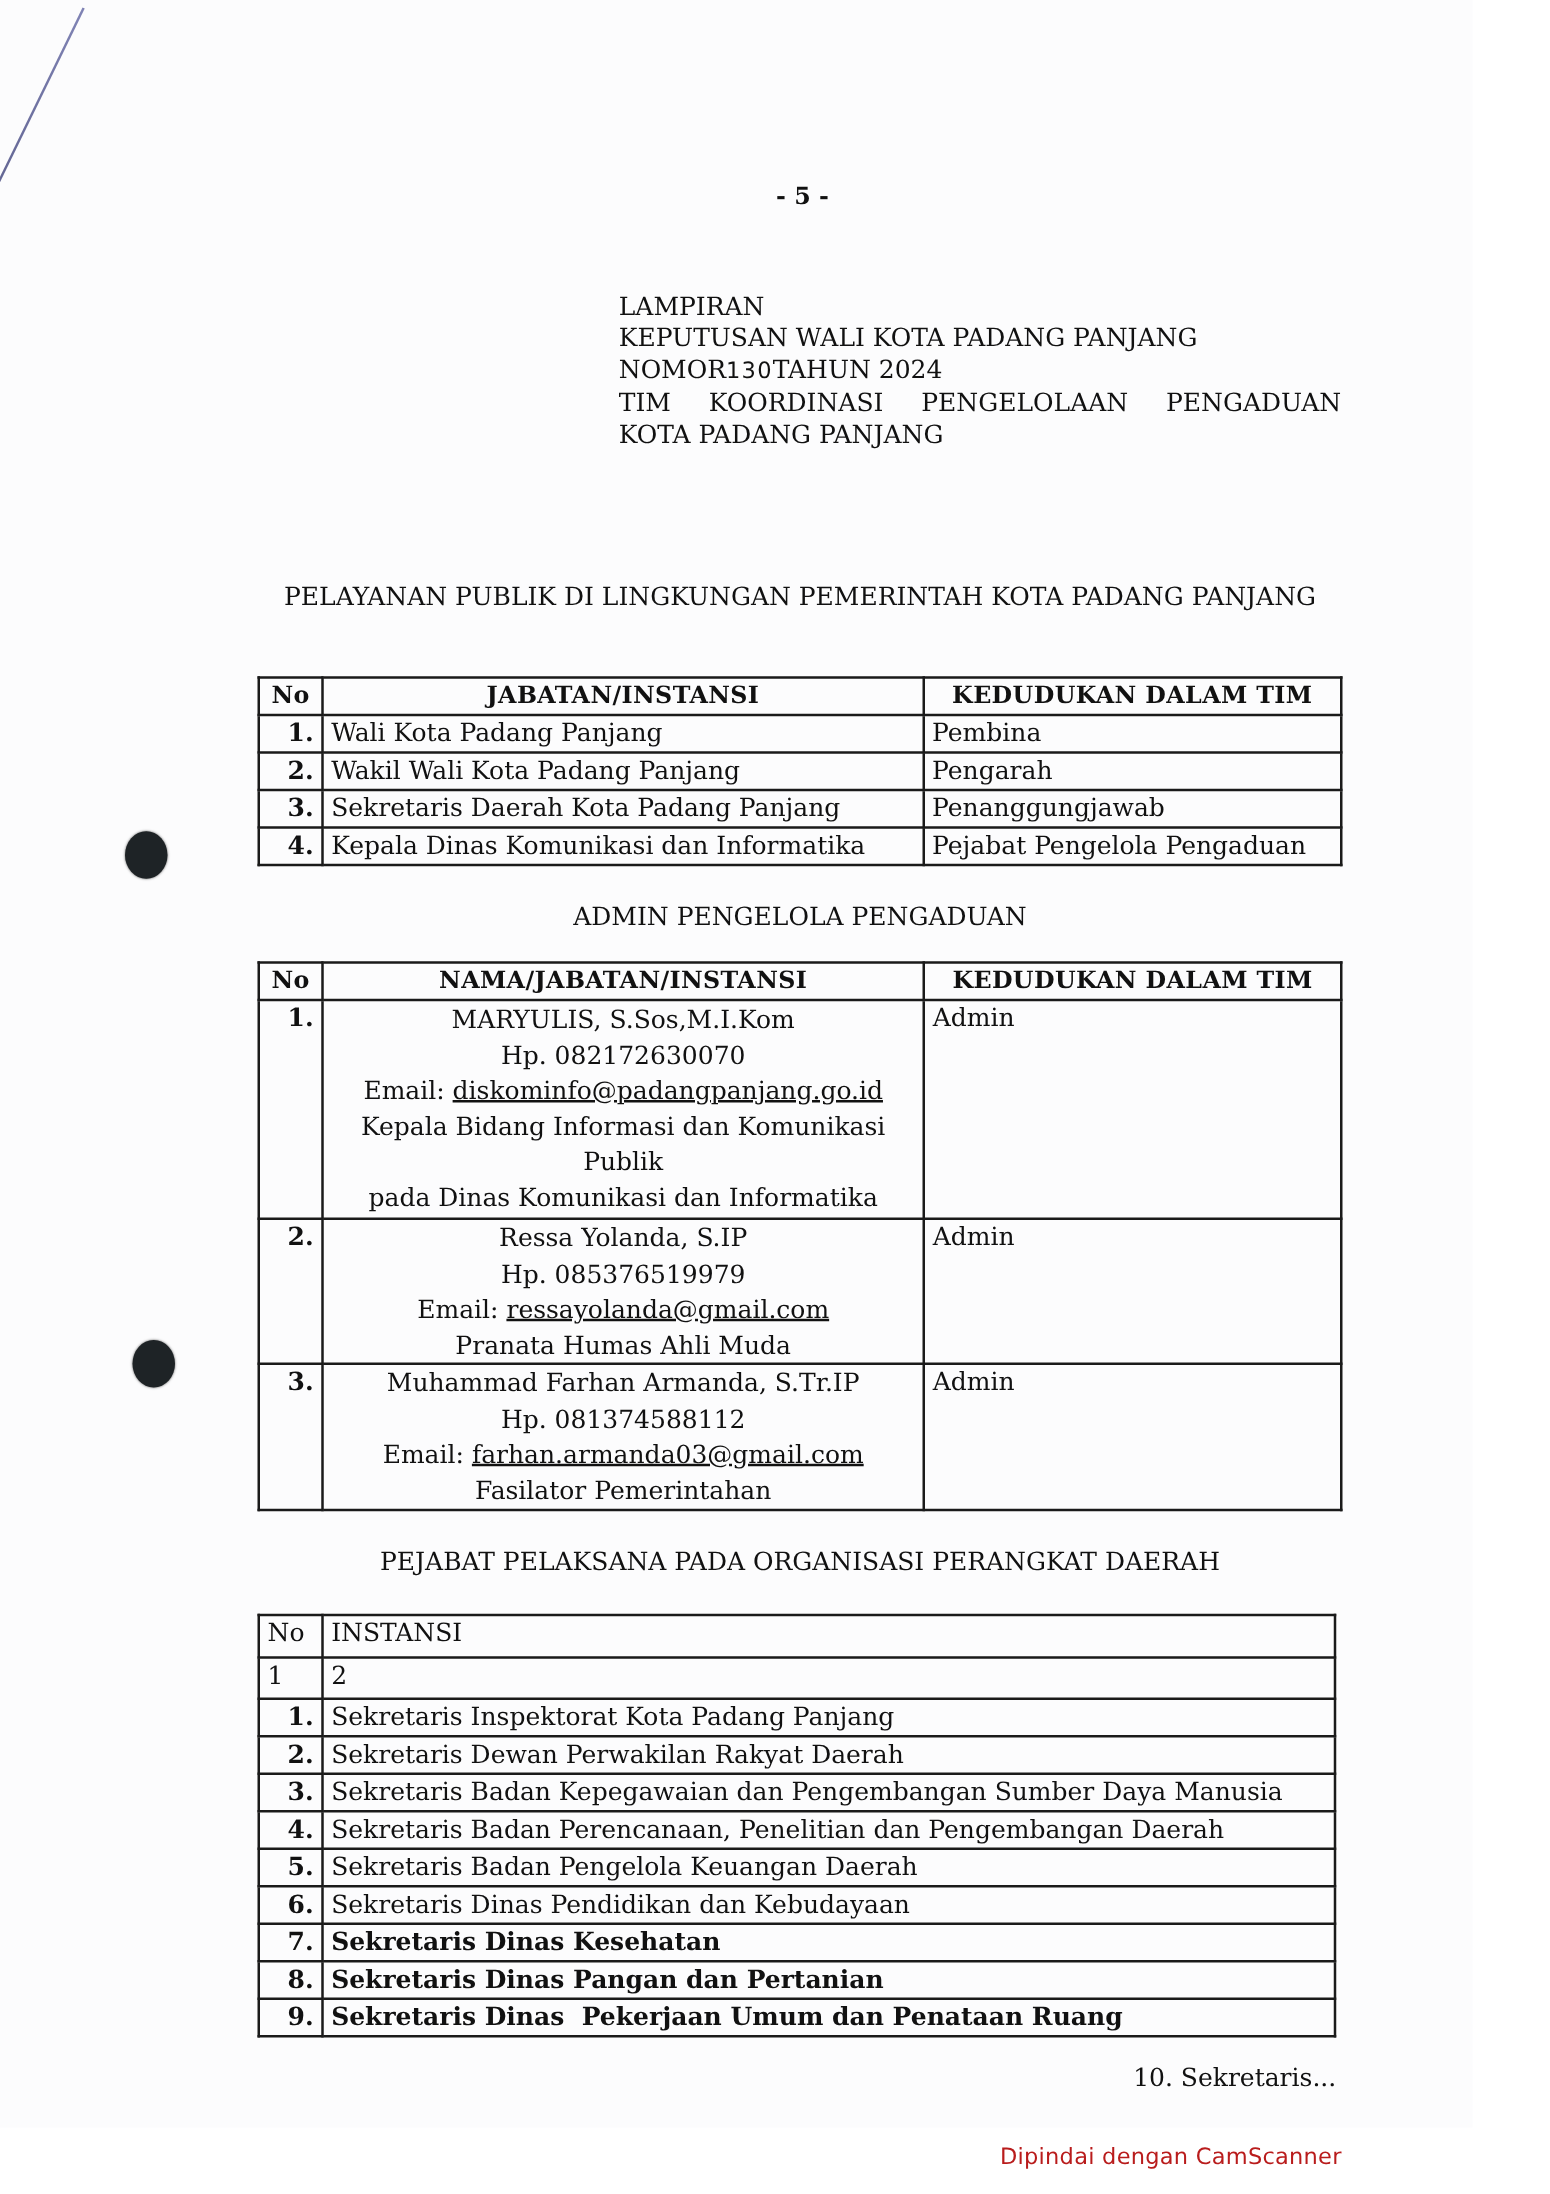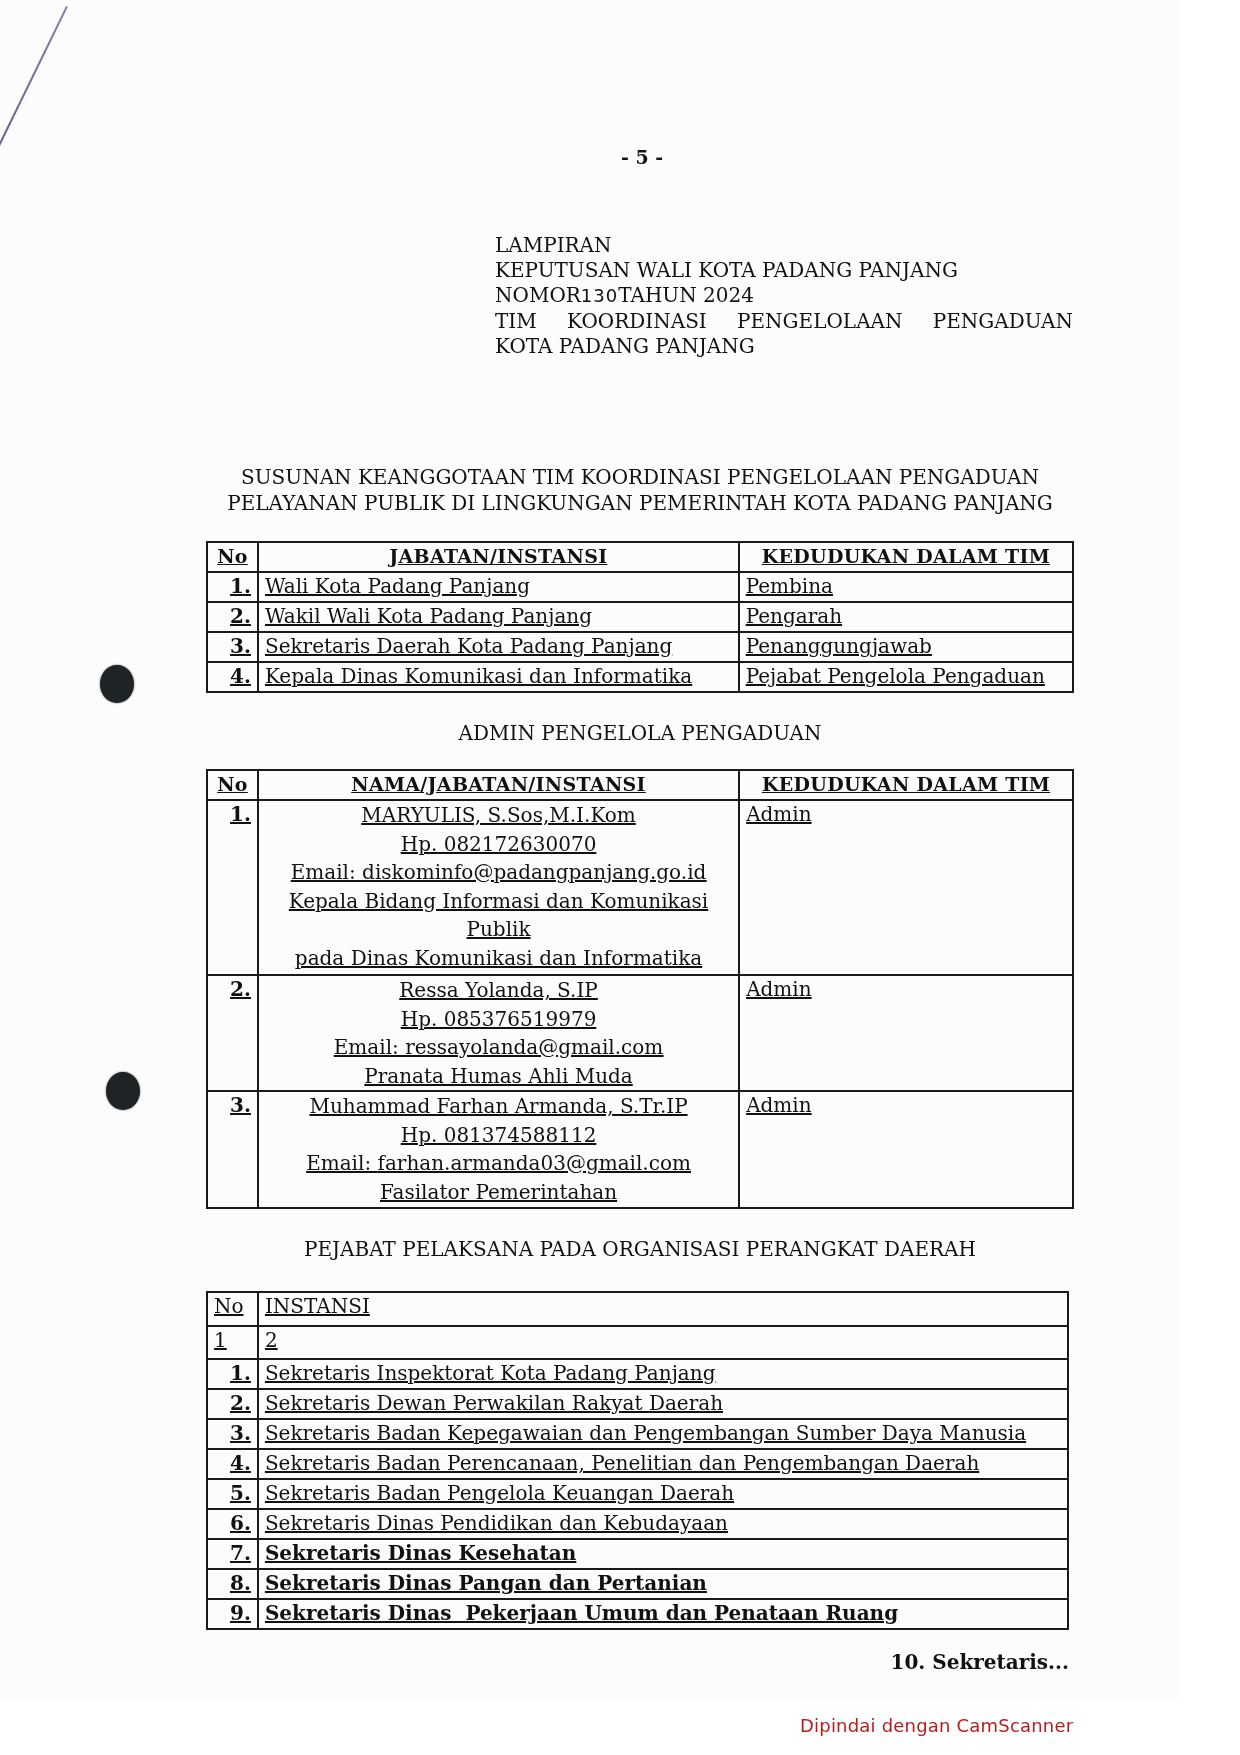--- a/index.html
+++ b/index.html
@@ -33,40 +33,40 @@
   }
   .lampiran div { white-space: nowrap; }
   .lampiran .justify { text-align: justify; text-align-last: justify; white-space: normal; }
   .lampiran .nomor-hand { font-family: "DejaVu Sans", sans-serif; font-size: 18px; letter-spacing: 1px; }
   .section-title {
     position: absolute; left: 206px; width: 868px; text-align: center;
     font-size: 20px; line-height: 26px; white-space: nowrap;
   }
   table.doc {
     position: absolute; border-collapse: collapse;
-    font-size: 20px; line-height: 26px; text-decoration: underline;
+    font-size: 20px; line-height: 26px;
   }
   table.doc td, table.doc th {
     border: 2px solid #1a1a1a; padding: 0 6px; vertical-align: top;
   }
   table.doc th { font-weight: 900; text-align: center; font-size: 19px; letter-spacing: .3px; }
   .c-no { text-align: right; font-weight: bold; }
   .c-center { text-align: left; }
   .t1 { left: 206px; top: 541px; width: 868px; }
   .t1 tr { height: 30px; }
   .t2 { left: 206px; top: 769px; width: 868px; }
   .t2 .line { display: block; line-height: 28.5px; text-align: center; }
   .u { text-decoration: underline; }
   .t3 { left: 206px; top: 1291px; width: 863px; }
   .t3 tr { height: 30px; }
   .t3 td.c-no { text-align: right; }
   .t3 .heavy td { font-weight: bold; }
   .continuation {
     position: absolute; top: 1650px; left: 800px; width: 269px; text-align: right;
-    font-size: 20px; font-weight: 700; font-family: "DejaVu Serif", serif;
+    font-size: 20px; font-weight: 400; font-family: "DejaVu Serif", serif;
   }
   .watermark {
     position: absolute; top: 1715px; left: 800px; font-size: 18px;
     font-family: "DejaVu Sans", sans-serif; color: #b91c1c; letter-spacing: .2px;
   }
 </style>
 </head>
 <body>
 
 <div class="paper"></div>
@@ -80,21 +80,20 @@
   <div>LAMPIRAN</div>
   <div>KEPUTUSAN WALI KOTA PADANG PANJANG</div>
   <div>
     <span>NOMOR</span><span class="nomor-hand">130</span><span>TAHUN 2024</span>
   </div>
   <div class="justify">TIM KOORDINASI PENGELOLAAN PENGADUAN</div>
   <div>KOTA PADANG PANJANG</div>
 </div>
 
 <div class="section-title" style="top:464px;">
-  <div>SUSUNAN KEANGGOTAAN TIM KOORDINASI PENGELOLAAN PENGADUAN</div>
   <div>PELAYANAN PUBLIK DI LINGKUNGAN PEMERINTAH KOTA PADANG PANJANG</div>
 </div>
 
 <table class="doc t1">
   <colgroup>
       <col style="width:51px">
       <col style="width:482px">
       <col style="width:335px">
     </colgroup>
   <tbody>

